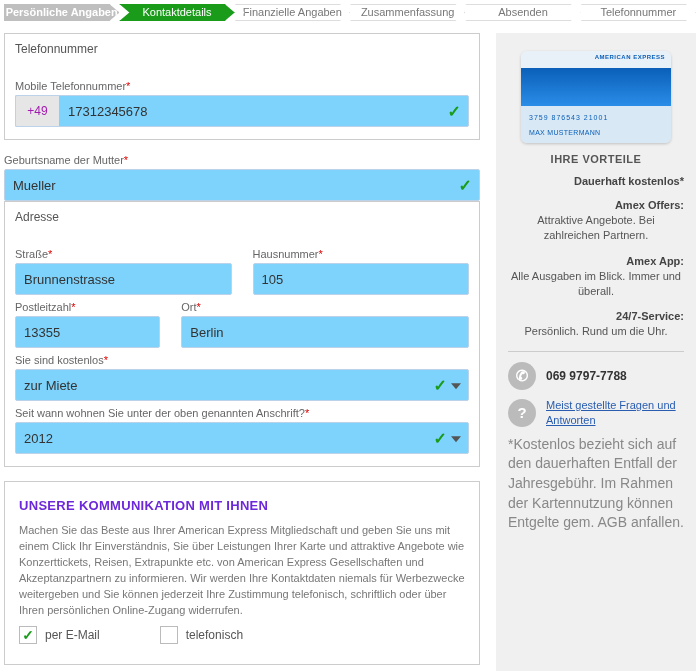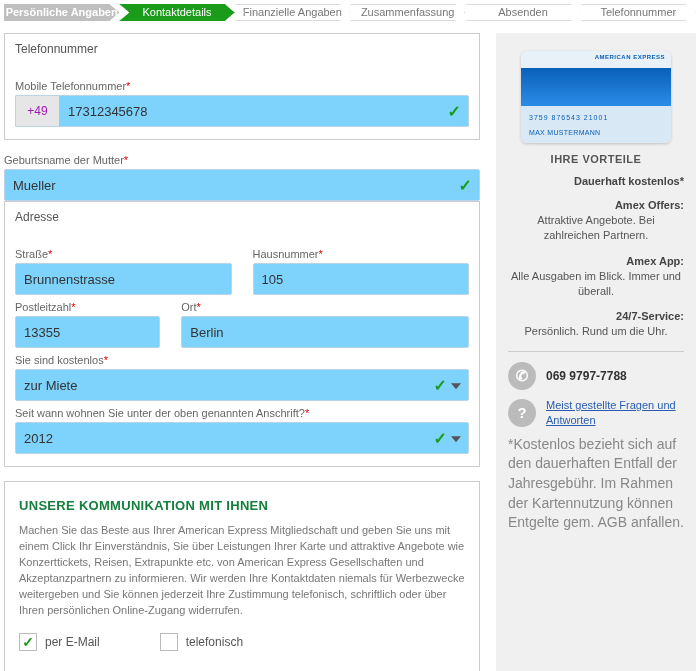--- a/index.html
+++ b/index.html
@@ -22,22 +22,22 @@
 .sel{appearance:none}
 .ok::after{content:"✓";position:absolute;right:8px;top:50%;transform:translateY(-50%);color:#1a9b1a;font-weight:bold;font-size:16px}
 .chev::before{content:"";position:absolute;right:8px;top:50%;transform:translateY(-30%);border-left:5px solid transparent;border-right:5px solid transparent;border-top:6px solid #555}
 .okchev::after{content:"✓";position:absolute;right:22px;top:50%;transform:translateY(-50%);color:#1a9b1a;font-weight:bold;font-size:16px}
 .row{display:flex;gap:21px}
 .col{flex:1}
 .prefix{position:relative}
 .prefix .pfx{position:absolute;left:0;top:0;bottom:0;width:44px;display:flex;align-items:center;justify-content:center;background:#e6e6e6;border:1px solid #bcd2e8;border-right:none;font-size:12px;color:#a21caf;border-radius:2px 0 0 2px}
 .prefix .inp{padding-left:52px}
 .comm{border:1px solid #ccc;padding:16px 14px 20px 14px;margin-bottom:14px}
-.comm h3{font-size:13px;font-weight:bold;color:#15803d;margin-bottom:10px;letter-spacing:.3px}
-.comm p{font-size:11px;color:#777;line-height:1.45;margin-bottom:14px}
+.comm h3{font-size:13px;font-weight:bold;color:#6d28d9;margin-bottom:10px;letter-spacing:.3px}
+.comm p{font-size:11px;color:#777;line-height:1.45;margin-bottom:7px}
 .cbrow{display:flex;gap:60px}
 .cb{display:flex;align-items:center;gap:8px;font-size:12px;color:#555}
 .cbox{width:18px;height:18px;border:1px solid #bbb;background:#fff;display:flex;align-items:center;justify-content:center;color:#1a9b1a;font-weight:bold;font-size:14px}
 .card{width:150px;height:92px;margin:0 auto 10px auto;border-radius:6px;background:linear-gradient(180deg,#e8f0f8 0,#e8f0f8 18%,#0a5fb8 18%,#2a8de8 60%,#0a5fb8 60%,#d8e8f5 60%,#d8e8f5 100%);position:relative;box-shadow:0 1px 3px rgba(0,0,0,.2);font-size:6px}
 .card .ct{position:absolute;top:3px;right:6px;color:#0a5fb8;letter-spacing:.5px;font-weight:bold}
 .card .cn{position:absolute;bottom:22px;left:8px;color:#0a5fb8;letter-spacing:1px;font-size:7px}
 .card .nm{position:absolute;bottom:7px;left:8px;color:#0a5fb8;font-size:7px;letter-spacing:.3px}
 .sh{font-size:11px;color:#555;text-align:center;letter-spacing:.5px;margin:8px 0 10px 0;font-weight:bold}
 .sb{font-size:11px;color:#444;text-align:right;font-weight:bold;margin-bottom:2px}
 .st{font-size:11px;color:#555;text-align:center;line-height:1.35}

